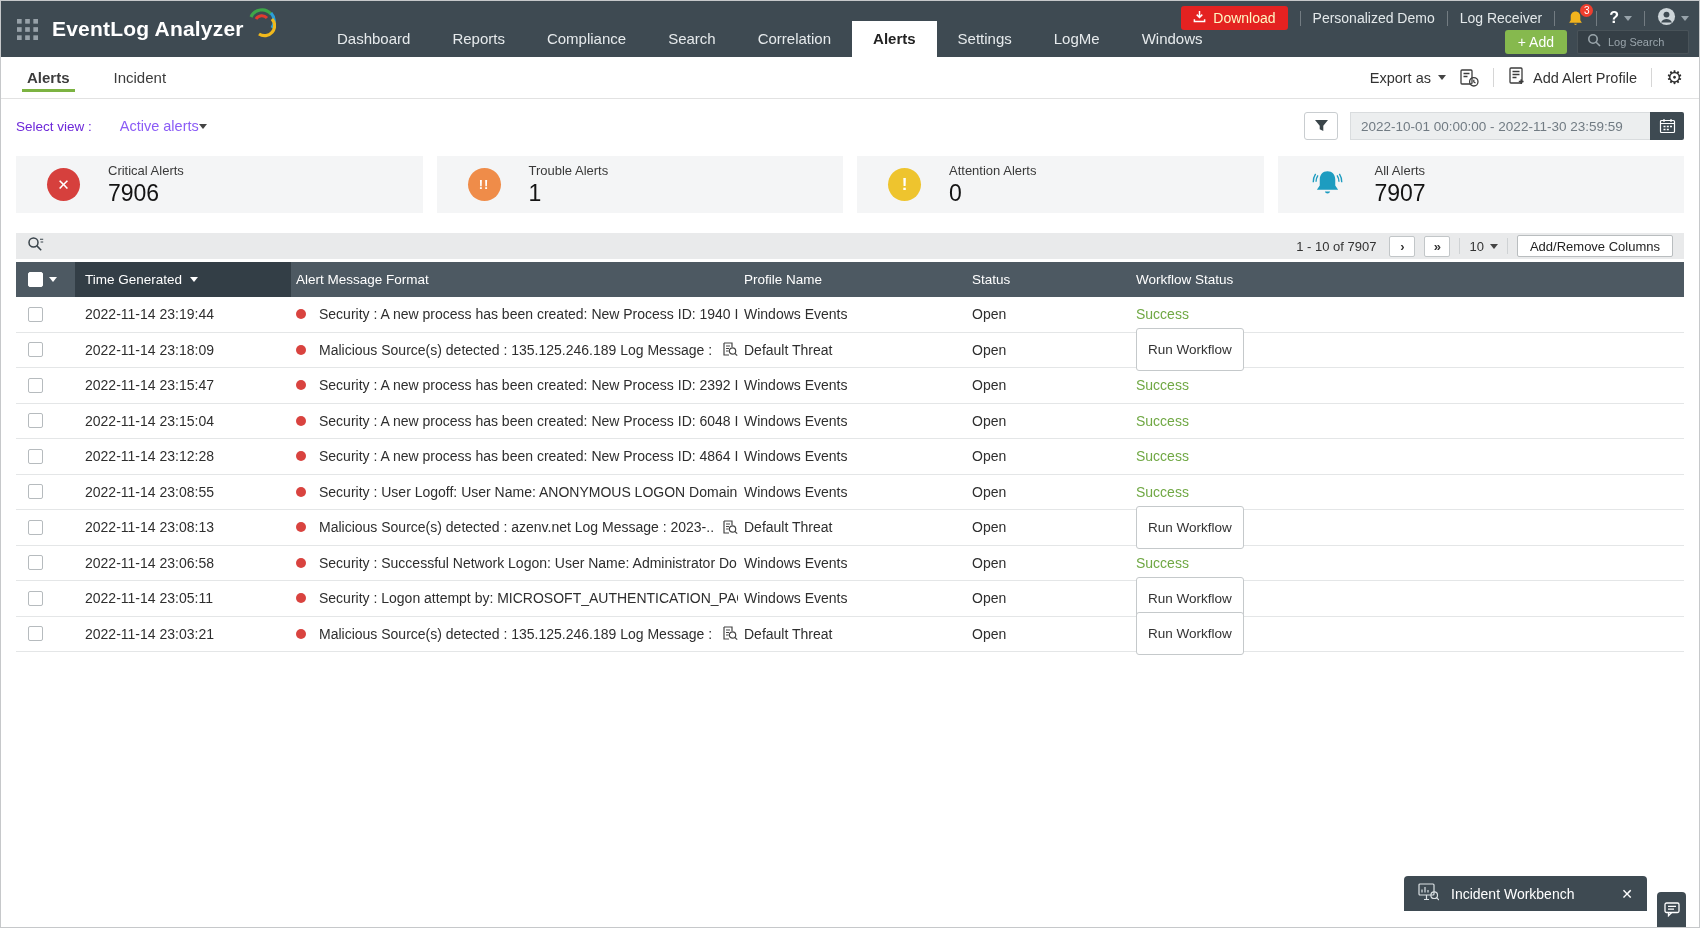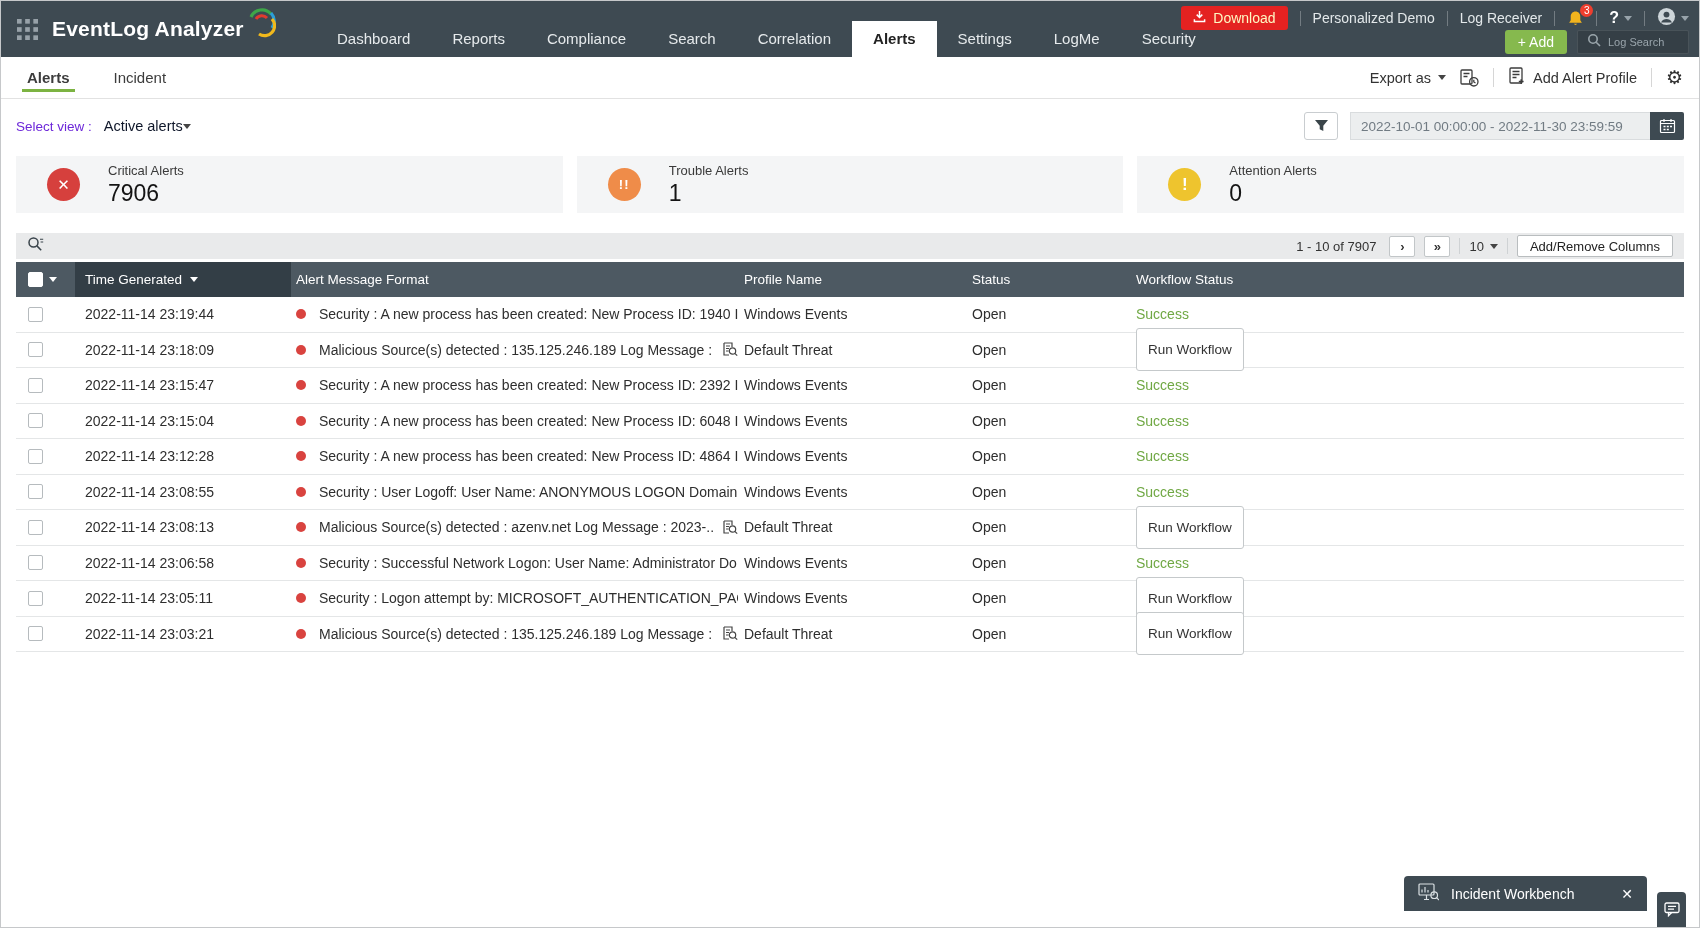--- a/index.html
+++ b/index.html
@@ -42,21 +42,21 @@
   .subtab.active::after { content:""; position:absolute; left:-5px; right:-5px; bottom:6px; height:3px; background:var(--tab-underline-green); }
   .subheader-right { margin-left:auto; display:flex; align-items:center; gap:14px; font-size:14.5px; color:#333; }
   .export-as { display:flex; align-items:center; gap:7px; cursor:pointer; }
   .sh-icon { display:flex; align-items:center; cursor:pointer; }
   .sh-sep { width:1px; height:19px; background:#d6d6d6; }
   .add-profile { display:flex; align-items:center; gap:7px; cursor:pointer; }
   .gear { font-size:19px; color:#2e2e2e; cursor:pointer; line-height:1; }
   
   .filter-row { height:54px; display:flex; align-items:center; padding:0 15px; }
   .select-view-label { color:#6d28d9; font-size:13.5px; }
-  .select-view-value { margin-left:12px; display:flex; align-items:center; font-size:14.5px; color:#0f172a; cursor:pointer; }
+  .select-view-value { margin-left:28px; display:flex; align-items:center; font-size:14.5px; color:#8b5cf6; cursor:pointer; }
   .filter-right { margin-left:auto; display:flex; align-items:center; gap:12px; }
   .filter-btn { width:34px; height:28px; background:#fff; border:1px solid #c9cdd0; border-radius:3px; display:flex; align-items:center; justify-content:center; cursor:pointer; }
   .date-wrap { display:flex; height:28px; }
   .date-input { width:300px; height:28px; background:#eceeef; border:1px solid #d9dcde; border-right:none; color:#717b83; font-size:13.5px; padding:0 10px; font-family:inherit; outline:none; }
   .cal-btn { width:34px; height:28px; background:var(--header-bg); border:none; border-radius:0 2px 2px 0; display:flex; align-items:center; justify-content:center; cursor:pointer; }
   
   .cards { display:flex; gap:14px; padding:3px 15px 0; }
   .card { flex:1; height:57px; background:var(--card-bg); display:flex; align-items:center; padding-left:31px; cursor:pointer; }
   .card-icon { width:33px; height:33px; border-radius:50%; display:flex; align-items:center; justify-content:center; color:#fff; font-weight:700; flex-shrink:0; }
   .ci-critical { background:var(--critical-red); font-size:15px; }
@@ -127,21 +127,21 @@
   </div>
   <div class="main-nav">
       <div class="nav-item">Dashboard</div>
       <div class="nav-item">Reports</div>
       <div class="nav-item">Compliance</div>
       <div class="nav-item">Search</div>
       <div class="nav-item">Correlation</div>
       <div class="nav-item active">Alerts</div>
       <div class="nav-item">Settings</div>
       <div class="nav-item">LogMe</div>
-      <div class="nav-item">Security</div>
+      <div class="nav-item">Windows</div>
     </div>
   <div class="hr-top">
     <button class="download-btn">
       <span><svg width="13" height="13" viewBox="0 0 14 14" fill="none" stroke="#fff" stroke-width="1.6">
             <path d="M7 1v7M4 5l3 3 3-3"></path>
             <path d="M1.5 10v2.5h11V10"></path>
           </svg></span>
       <span>Download</span>
     </button>
     <span class="vsep"></span>
@@ -263,20 +263,40 @@
       <div class="card-value">1</div>
     </div>
   </div>
   <div class="card">
     <div class="card-icon ci-attention">
         <span>!</span>
       </div>
     <div class="card-text">
       <div class="card-label">Attention Alerts</div>
       <div class="card-value">0</div>
+    </div>
+  </div>
+  <div class="card">
+    <div class="card-icon ci-all">
+      <svg width="37" height="34" viewBox="0 0 34 32">
+          <g fill="#1d9cc0">
+            <path d="M17 3c-4.4 0-7.3 3.2-7.3 7.8v5.6L7 20.5h20l-2.7-4.1v-5.6C24.3 6.2 21.4 3 17 3z"></path>
+            <path d="M14.5 22a2.6 2.6 0 0 0 5 0z"></path>
+          </g>
+          <g stroke="#1d9cc0" stroke-width="1.3" fill="none">
+            <path d="M6.2 13a11 11 0 0 1 1.8-6"></path>
+            <path d="M3.6 13.5a14 14 0 0 1 2.2-8"></path>
+            <path d="M27.8 13a11 11 0 0 0-1.8-6"></path>
+            <path d="M30.4 13.5a14 14 0 0 0-2.2-8"></path>
+          </g>
+        </svg>
+    </div>
+    <div class="card-text">
+      <div class="card-label">All Alerts</div>
+      <div class="card-value">7907</div>
     </div>
   </div>
 </div>
 
 <div class="table-area">
   <div class="table-toolbar">
     <span>
       <svg width="17" height="16" viewBox="0 0 17 16" fill="none" stroke="#39434a" stroke-width="1.5">
           <circle cx="6.5" cy="6.5" r="4.5"></circle>
           <path d="M9.9 9.9l4.3 4.3"></path>

